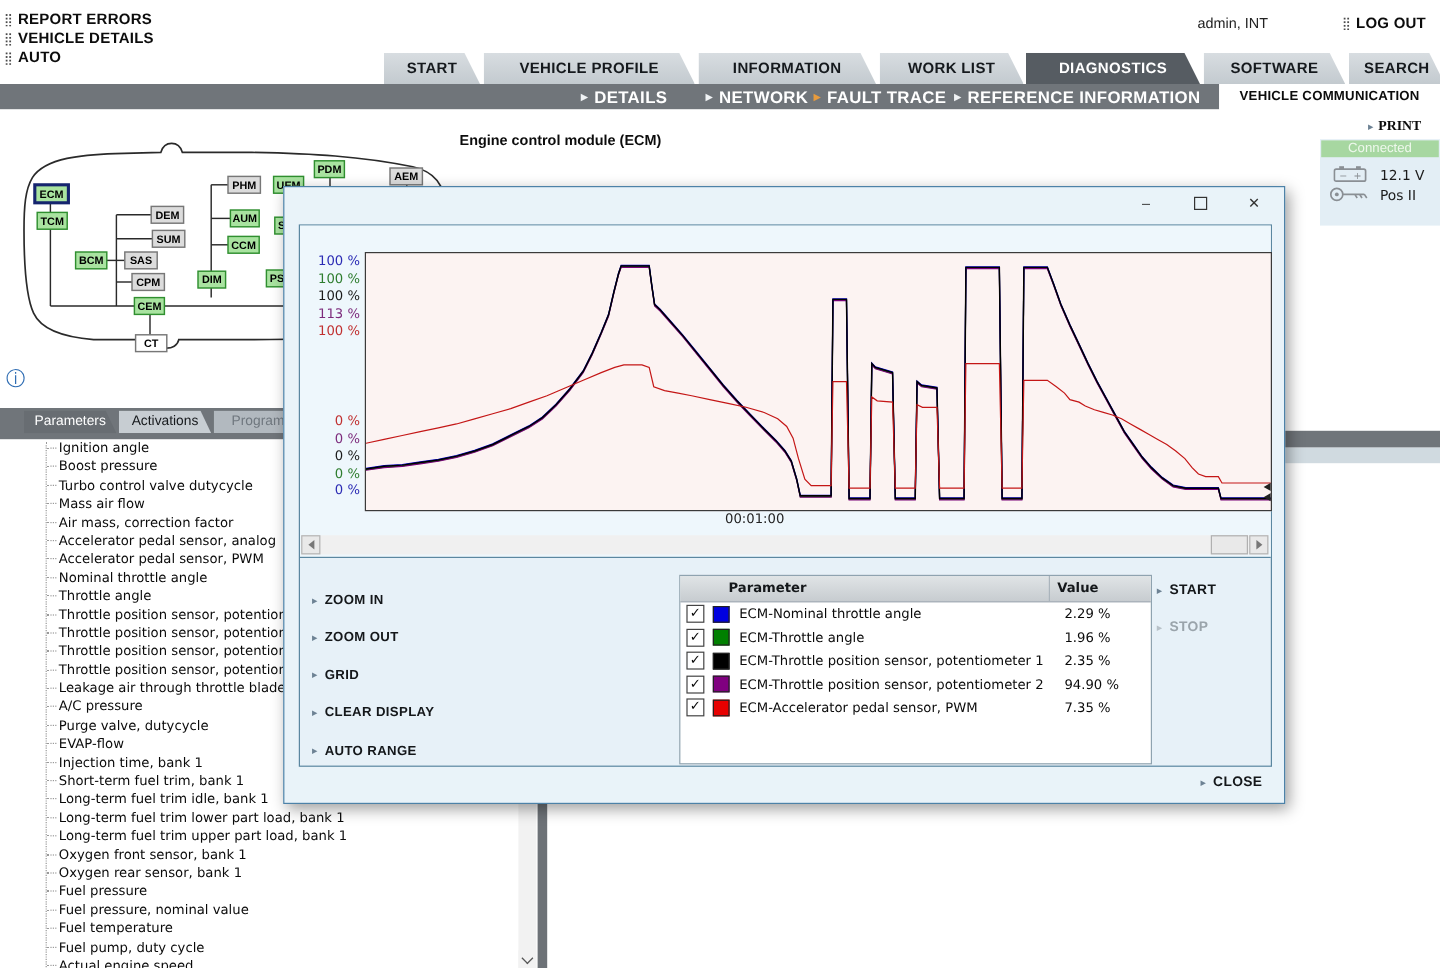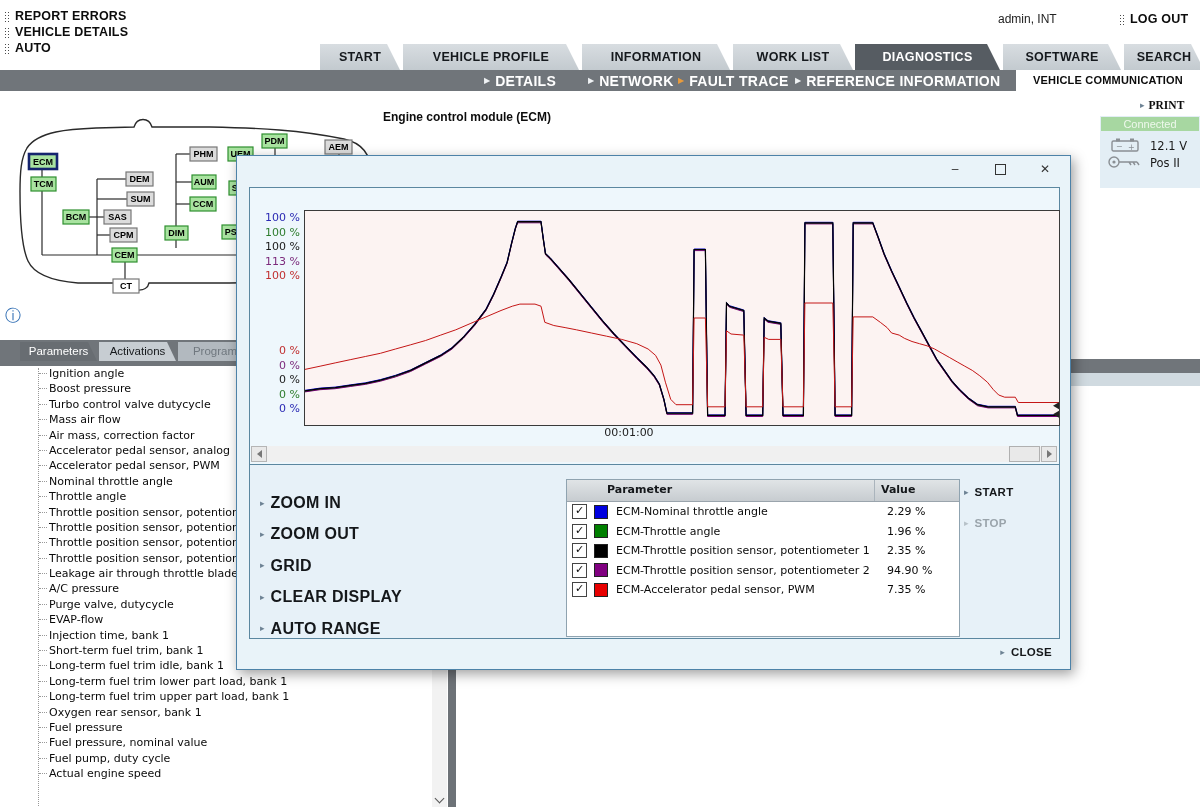--- a/index.html
+++ b/index.html
@@ -76,21 +76,21 @@
         border:1px solid #3a3a3a;box-sizing:content-box;}
   .time-label{position:absolute;top:238px;font-size:11px;color:#222;font-family:"DejaVu Sans",sans-serif;}
   .hscroll{position:absolute;left:1px;top:258px;width:806px;height:16px;background:#f0f0f0;}
   .hs-btn{position:absolute;top:0;width:16px;height:16px;background:#e9e9e9;border:1px solid #b5b5b5;
           box-sizing:border-box;display:flex;align-items:center;justify-content:center;cursor:pointer;}
   .hs-thumb{position:absolute;top:0;width:31px;height:16px;background:#e9e9e9;border:1px solid #b0b0b0;
             box-sizing:border-box;cursor:grab;}
   .tri-l{width:0;height:0;border-top:4px solid transparent;border-bottom:4px solid transparent;border-right:5px solid #777;}
   .tri-r{width:0;height:0;border-top:4px solid transparent;border-bottom:4px solid transparent;border-left:5px solid #777;}
   .tool-btn{position:absolute;left:10px;display:flex;align-items:center;gap:6px;cursor:pointer;}
-  .tool-lbl{font-size:16px;font-weight:bold;color:#14171a;letter-spacing:.3px;white-space:nowrap;}
+  .tool-lbl{font-size:11px;font-weight:bold;color:#14171a;letter-spacing:.3px;white-space:nowrap;}
   .gtable{position:absolute;left:316px;top:291px;width:392px;height:156px;background:#fff;
           border:1px solid #8fa3b0;font-family:"DejaVu Sans",sans-serif;}
   .gt-head{display:flex;height:21px;background:linear-gradient(#e0e4e6,#c7ccd0);
            border-bottom:1px solid #9aa4ac;font-size:11px;font-weight:bold;color:#14171a;padding-left:32px;}
   .gt-col-p{flex:1;padding:3px 0 0 8px;}
   .gt-col-v{width:78px;border-left:1px solid #aab4bc;padding:3px 0 0 6px;}
   .gt-row{display:flex;height:19.5px;align-items:center;font-size:11px;color:#0a0a0a;}
   .gt-row .cbx{width:13px;height:13px;background:#fff;border:1px solid #444;font-size:11px;line-height:11px;
                text-align:center;margin-left:5px;flex:0 0 auto;cursor:pointer;}
   .gt-row .swatch{width:12px;height:12px;border:1px solid #222;margin-left:7px;flex:0 0 auto;}
@@ -307,23 +307,25 @@
       <div class="pl-item">Throttle position sensor, potentiom</div>
       <div class="pl-item">Leakage air through throttle blade</div>
       <div class="pl-item">A/C pressure</div>
       <div class="pl-item">Purge valve, dutycycle</div>
       <div class="pl-item">EVAP-flow</div>
       <div class="pl-item">Injection time, bank 1</div>
       <div class="pl-item">Short-term fuel trim, bank 1</div>
       <div class="pl-item">Long-term fuel trim idle, bank 1</div>
       <div class="pl-item">Long-term fuel trim lower part load, bank 1</div>
       <div class="pl-item">Long-term fuel trim upper part load, bank 1</div>
+      <div class="pl-item">Oxygen front sensor, bank 1</div>
       <div class="pl-item">Oxygen rear sensor, bank 1</div>
       <div class="pl-item">Fuel pressure</div>
       <div class="pl-item">Fuel pressure, nominal value</div>
+      <div class="pl-item">Fuel temperature</div>
       <div class="pl-item">Fuel pump, duty cycle</div>
       <div class="pl-item">Actual engine speed</div>
     </div>
   <div class="vscroll">
     <div class="btn" style="top:0;">
       <div class="chev" style="transform:rotate(-135deg);margin-top:3px;"></div>
     </div>
     <div class="abs" style="left:1px;top:60px;width:13px;height:120px;background:#dcdcdc;"></div>
     <div class="btn" style="top:426px;">
       <div class="chev" style="transform:rotate(45deg);margin-bottom:3px;"></div>

